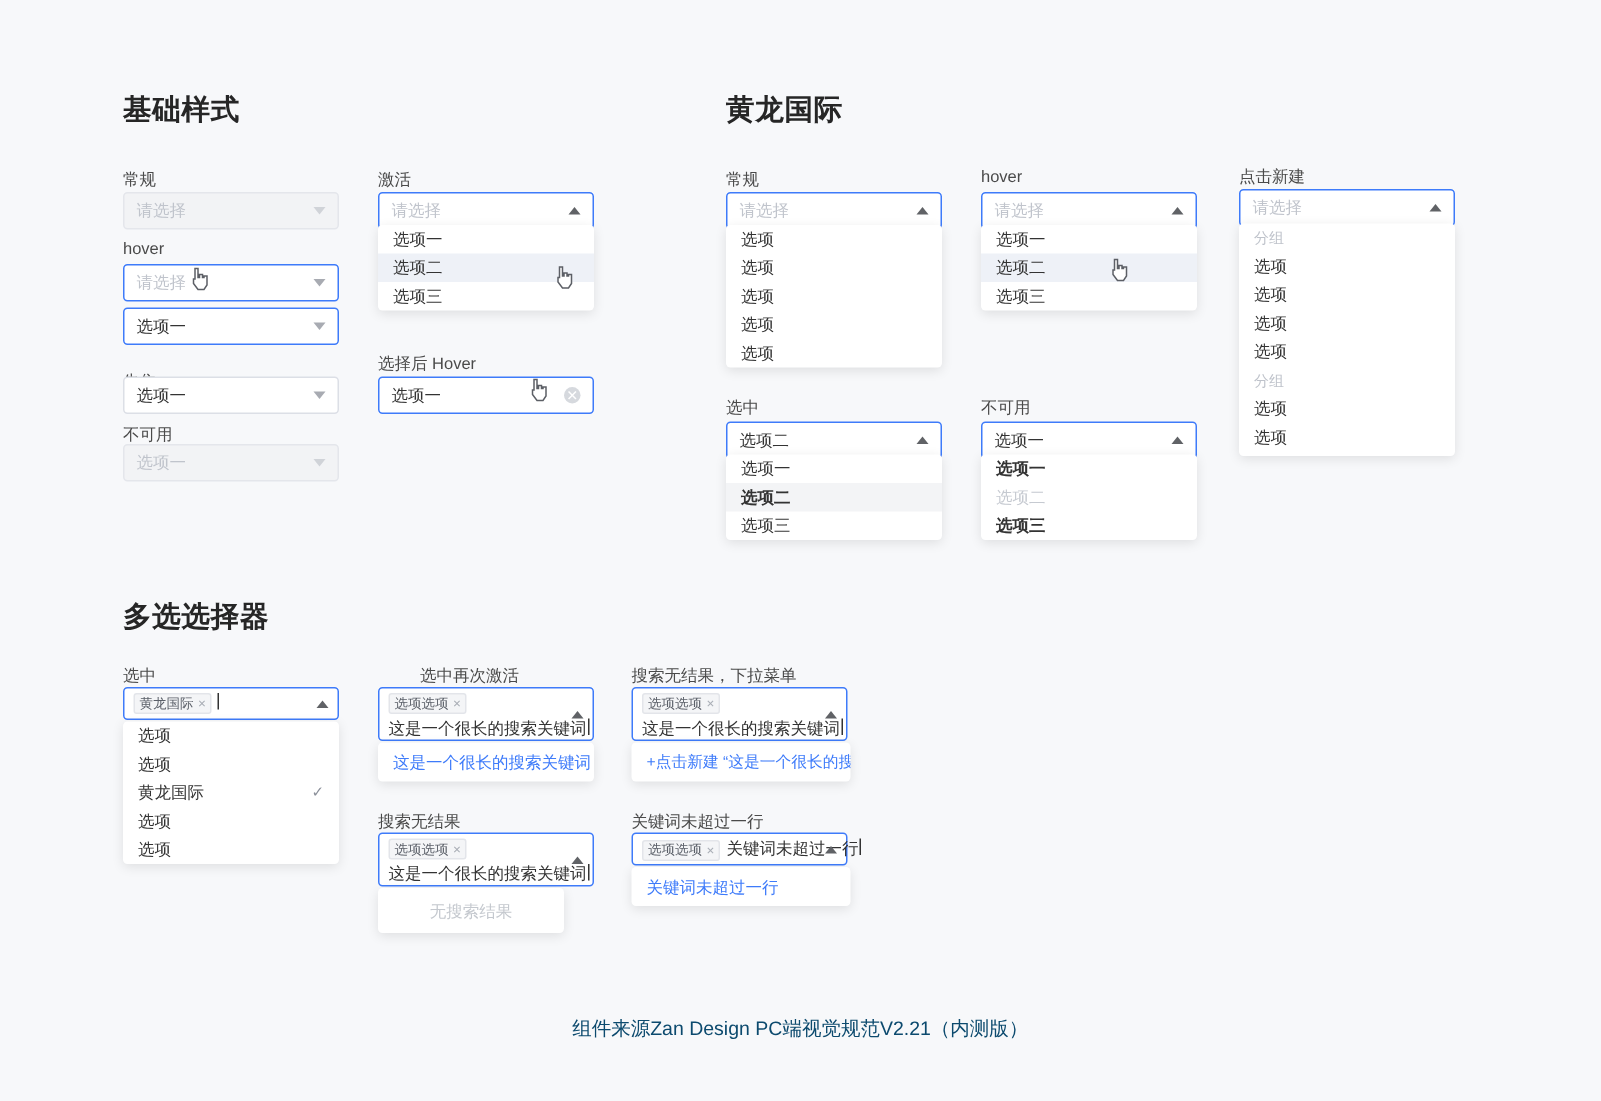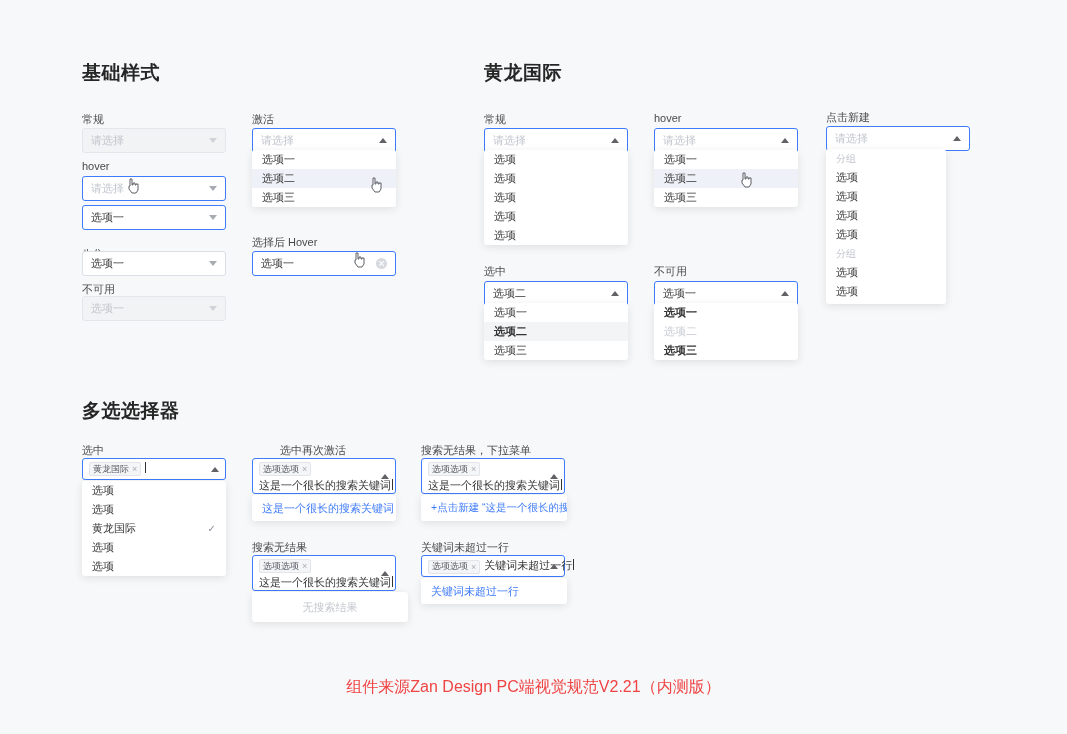--- a/index.html
+++ b/index.html
@@ -118,21 +118,21 @@
     display: inline-block; width: 1px; height: 11px;
     background: #333; vertical-align: -1px; margin-left: 1px;
   }
 
   
   .cursor { position: absolute; width: 14px; height: 16px; z-index: 9; }
 
   
   .footer {
     position: absolute; width: 100%; text-align: center;
-    font-size: 16px; color: #ef4444;
+    font-size: 13px; color: #0c4a6e;
   }
 </style>
 </head>
 <body>
 
 <div class="page">
 
   <div class="section-title" style="left:82px; top:60px;">基础样式</div>
 
   <div class="fld-label" style="left:82px; top:112px;">常规</div>
@@ -217,21 +217,21 @@
   </div>
   <svg class="cursor" style="left:739px; top:172px;" viewBox="0 0 14 16">
     <path d="M4 1 L6 1 L6 7 L7 7 L7 5 L9 5 L9 7 L10 7 L10 6 L12 6 L12 12 L10 15 L6 15 L3 11 L3 8 L4 8 Z" fill="#fff" stroke="#5c5f66" stroke-width="1"></path>
   </svg>
 
   <div class="fld-label" style="left:826px; top:110px;">点击新建</div>
   <div class="sel focus" style="left:826px; top:126px; width:144px;">
     <span class="val ph">请选择</span>
     <span class="caret up"></span>
   </div>
-  <div class="panel" style="left:826px; top:149px; width:120px; height:155px;">
+  <div class="panel" style="left:826px; top:149px; width:144px; height:155px;">
     <div class="opt group">分组</div>
     <div class="opt">选项</div>
     <div class="opt">选项</div>
     <div class="opt">选项</div>
     <div class="opt">选项</div>
     <div class="opt group">分组</div>
     <div class="opt">选项</div>
     <div class="opt">选项</div>
   </div>
 
@@ -310,21 +310,21 @@
         <span class="x">×</span>
       </span>
       <div class="kw" style="margin-top:2px;">
         <span>这是一个很长的搜索关键词</span><span class="tcaret"></span>
       </div>
     </div>
     <span class="caretbox">
       <span class="caret up"></span>
     </span>
   </div>
-  <div class="panel" style="left:252px; top:592px; width:156px;">
+  <div class="panel" style="left:252px; top:592px; width:124px;">
     <div class="opt empty">无搜索结果</div>
   </div>
 
   <div class="fld-label" style="left:421px; top:443px;">搜索无结果，下拉菜单</div>
   <div class="msel focus" style="left:421px; top:458px; width:144px; height:36px;">
     <div class="body">
       <span class="tag">
         <span>选项选项</span>
         <span class="x">×</span>
       </span>

